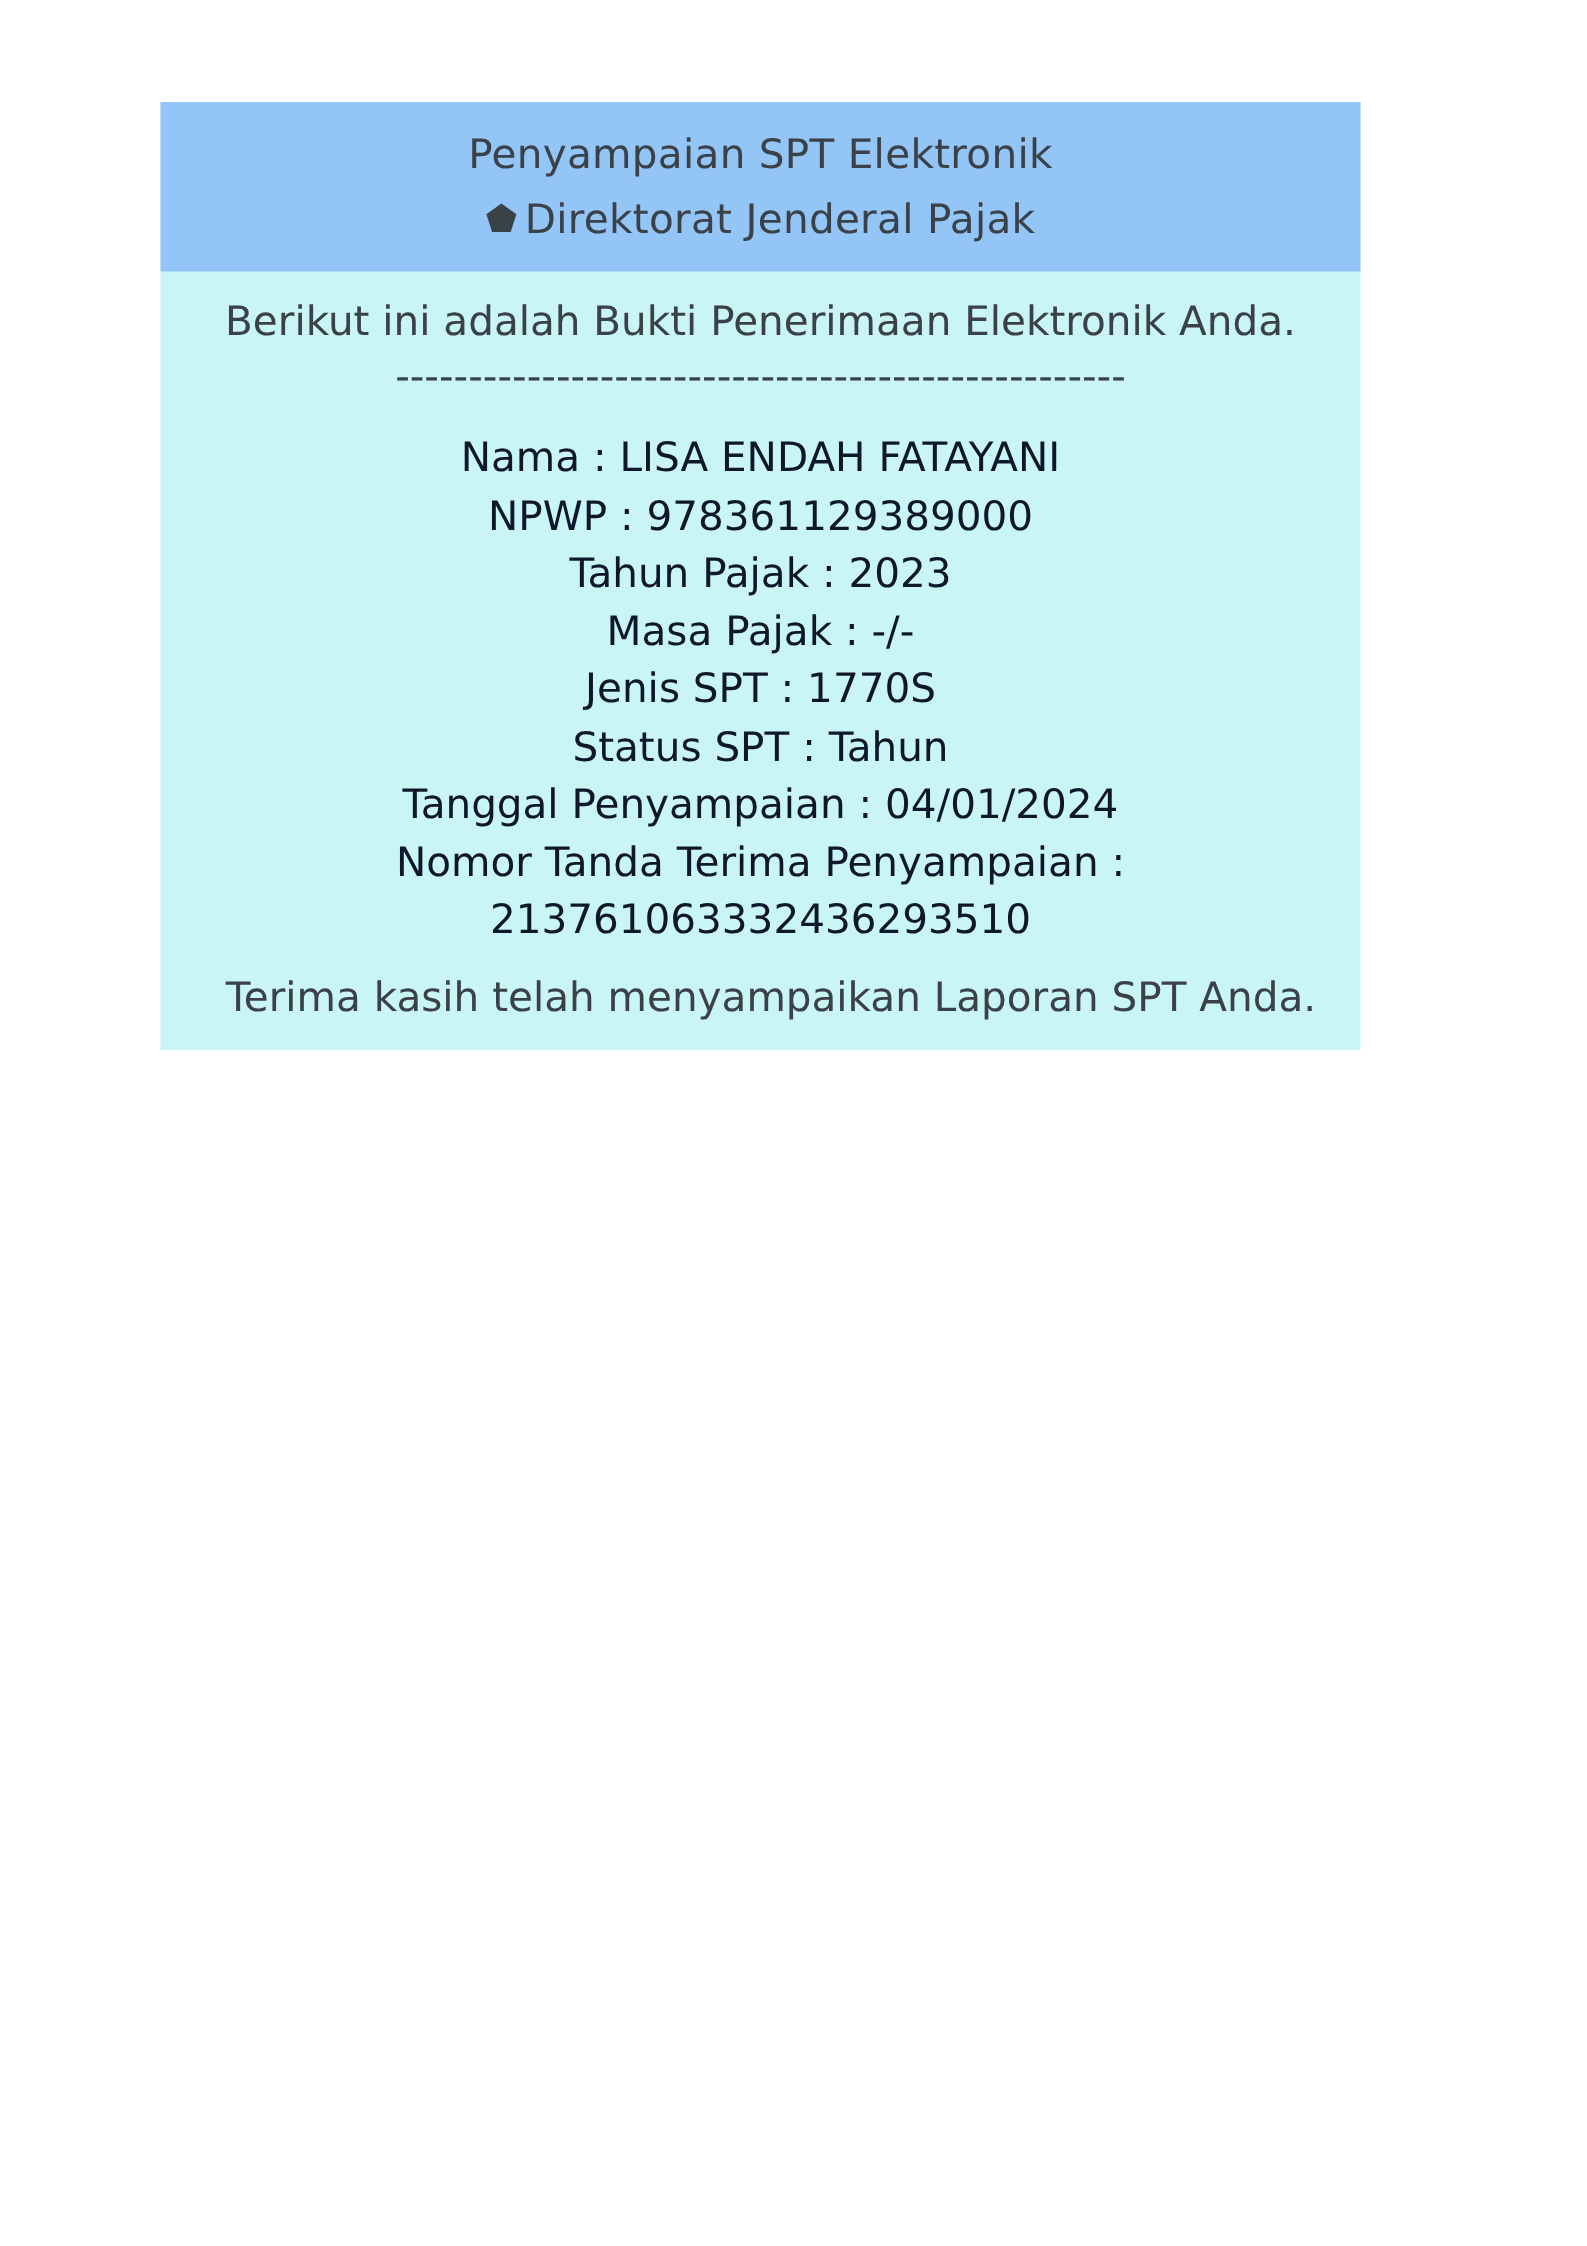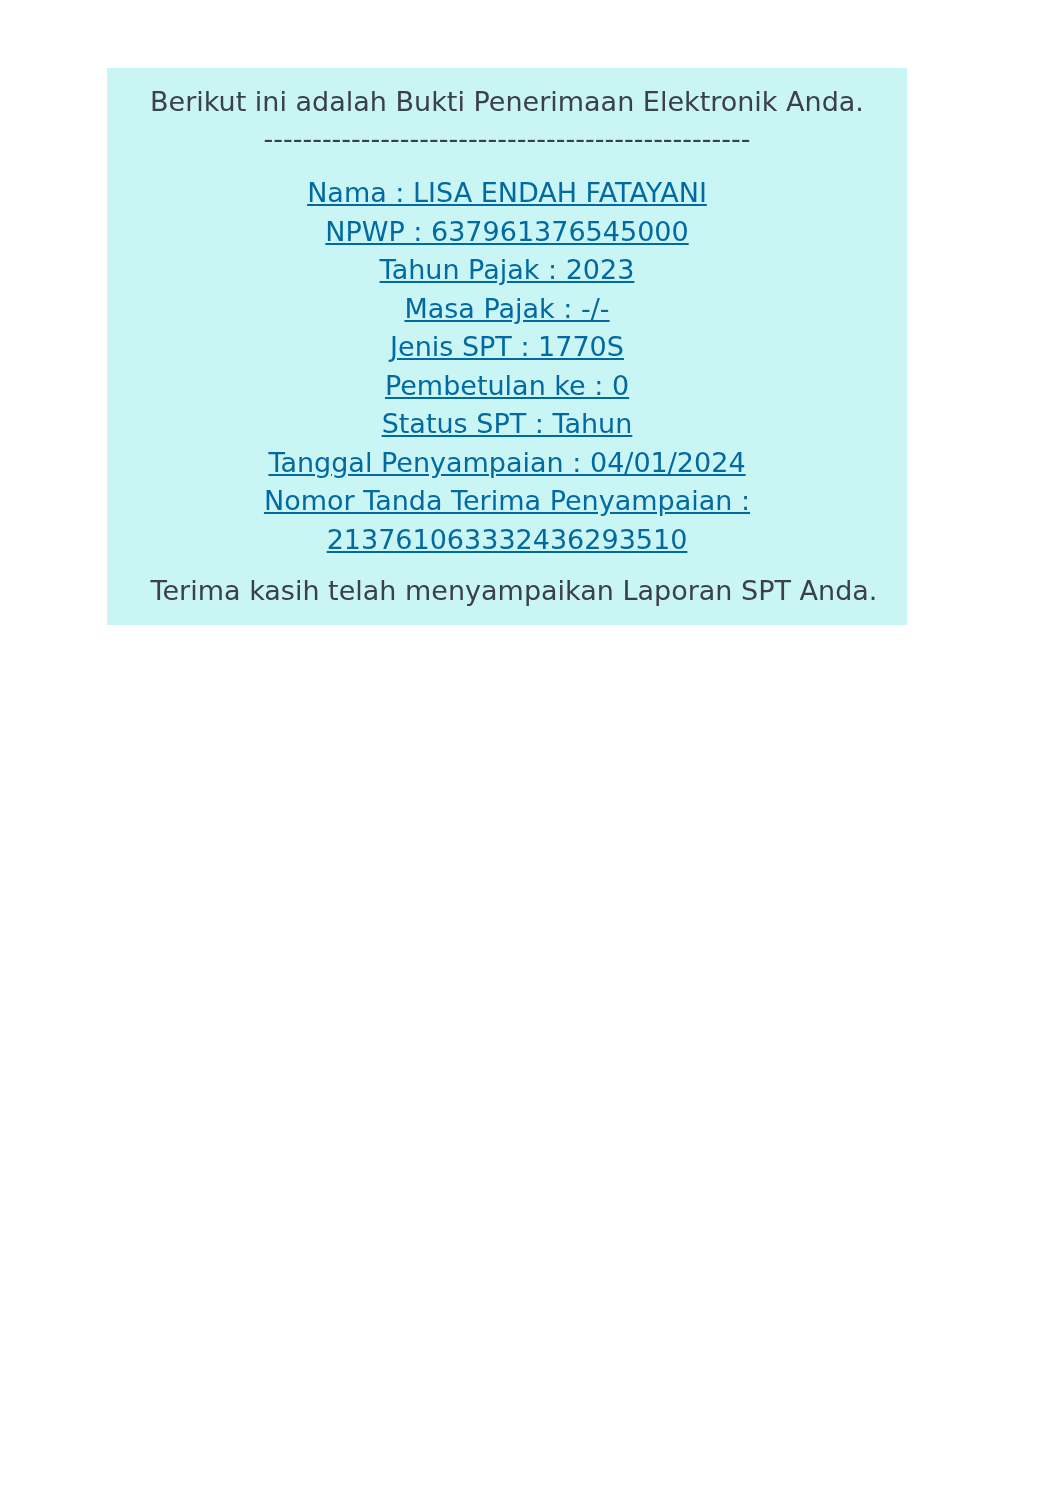--- a/index.html
+++ b/index.html
@@ -61,52 +61,54 @@
     white-space: nowrap;
     overflow: hidden;
     padding-bottom: 10px;
   }
   .details {
     padding: 8px 0 6px 0;
   }
   .detail-line {
     font-size: 27px;
     line-height: 38.5px;
-    color: #0369a1;
+    color: #0f172a;
     white-space: pre-wrap;
-    text-decoration: underline;
   }
   .footer {
     padding: 6px 0 14px 14px;
   }
   .footer-text {
     font-size: 27px;
     line-height: 40px;
     color: #3b4148;
   }
 </style>
 </head>
 <body>
 
 <div class="page">
   <div class="receipt">
 
+    <div class="header">
+      <div class="header-line">Penyampaian SPT Elektronik</div>
+      <div class="header-line"><span class="glyph">⬟</span><span>Direktorat Jenderal Pajak</span></div>
+    </div>
 
     <div class="intro">
       <div class="intro-text">Berikut ini adalah Bukti Penerimaan Elektronik Anda.</div>
       <div class="divider">--------------------------------------------------</div>
     </div>
 
     <div class="details">
       <div class="detail-line">Nama : LISA ENDAH FATAYANI</div>
-      <div class="detail-line">NPWP : 637961376545000</div>
+      <div class="detail-line">NPWP : 978361129389000</div>
       <div class="detail-line">Tahun Pajak : 2023</div>
       <div class="detail-line">Masa Pajak : -/-</div>
       <div class="detail-line">Jenis SPT : 1770S</div>
-      <div class="detail-line">Pembetulan ke : 0</div>
       <div class="detail-line">Status SPT : Tahun</div>
       <div class="detail-line">Tanggal Penyampaian : 04/01/2024</div>
       <div class="detail-line">Nomor Tanda Terima Penyampaian :</div>
       <div class="detail-line">213761063332436293510</div>
     </div>
 
     <div class="footer">
       <div class="footer-text">Terima kasih telah menyampaikan Laporan SPT Anda.</div>
     </div>
 

